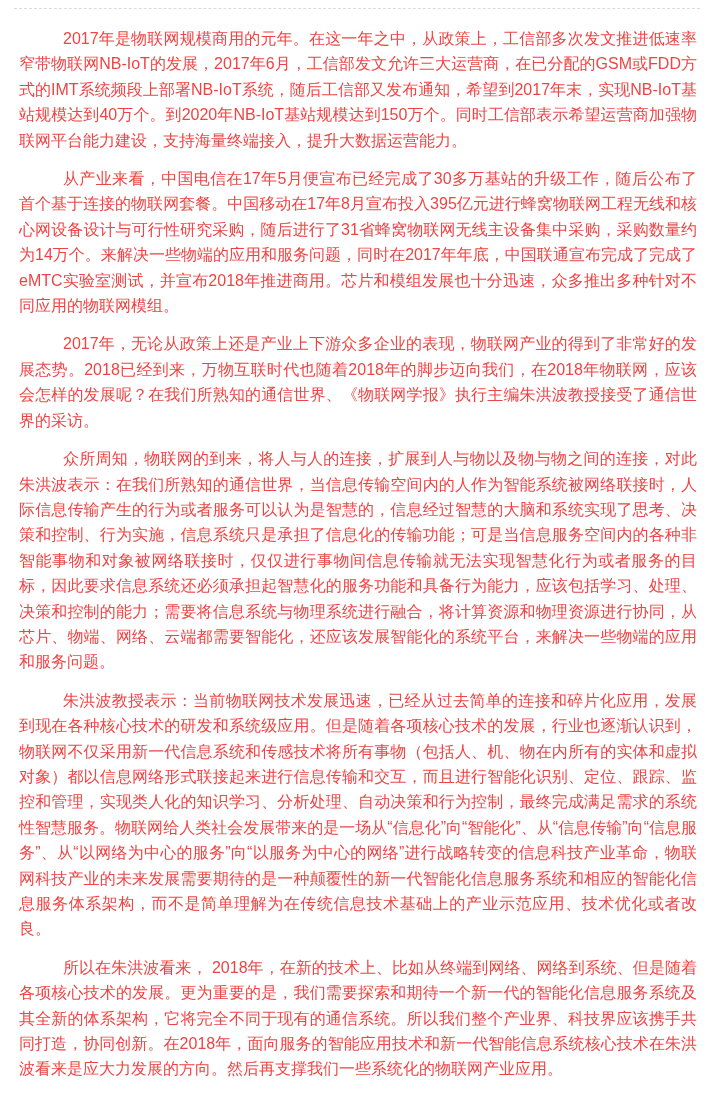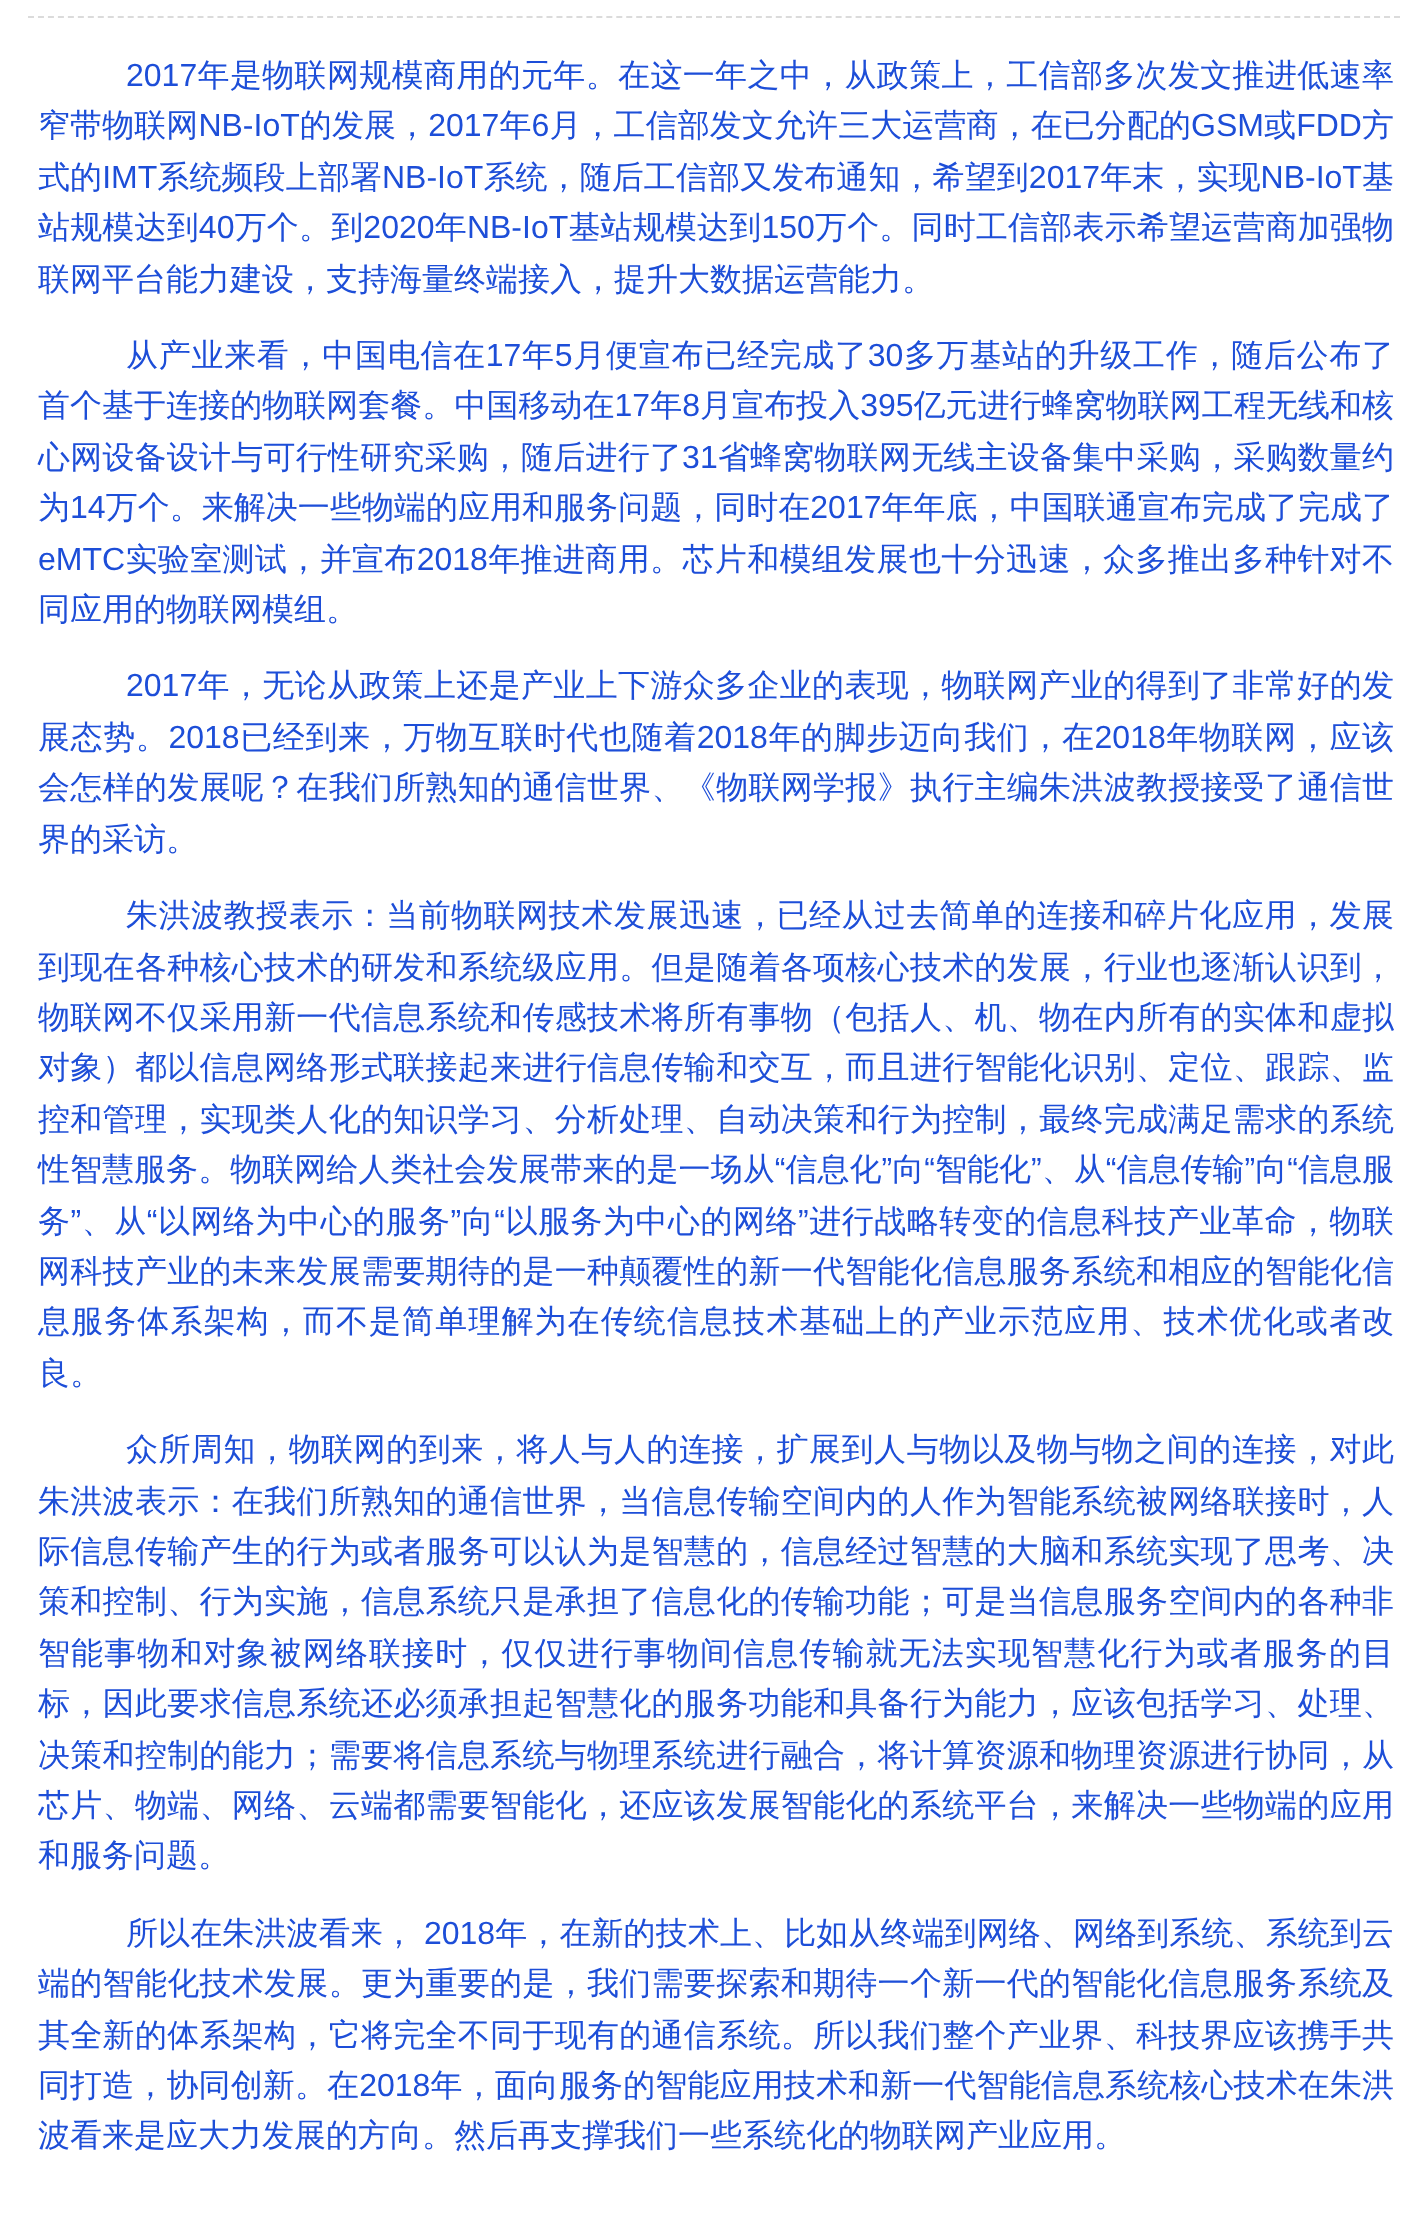--- a/index.html
+++ b/index.html
@@ -25,33 +25,33 @@
     height: 0;
     border-top: 1px dashed #dbdbdb;
   }
   .article {
     padding: 17px 17px 0 19px;
   }
   .article p {
     margin: 0 0 13px 0;
     font-size: 16px;
     line-height: 25.4px;
-    color: #1d4ed8;
+    color: #ef4444;
     text-align: justify;
     text-indent: 44px;
     word-break: break-all;
     letter-spacing: 0;
   }
 </style>
 </head>
 <body>
 
 <div class="page">
   <div class="dashed-divider"></div>
   <div class="article">
     <p>2017年是物联网规模商用的元年。在这一年之中，从政策上，工信部多次发文推进低速率窄带物联网NB-IoT的发展，2017年6月，工信部发文允许三大运营商，在已分配的GSM或FDD方式的IMT系统频段上部署NB-IoT系统，随后工信部又发布通知，希望到2017年末，实现NB-IoT基站规模达到40万个。到2020年NB-IoT基站规模达到150万个。同时工信部表示希望运营商加强物联网平台能力建设，支持海量终端接入，提升大数据运营能力。</p>
     <p>从产业来看，中国电信在17年5月便宣布已经完成了30多万基站的升级工作，随后公布了首个基于连接的物联网套餐。中国移动在17年8月宣布投入395亿元进行蜂窝物联网工程无线和核心网设备设计与可行性研究采购，随后进行了31省蜂窝物联网无线主设备集中采购，采购数量约为14万个。来解决一些物端的应用和服务问题，同时在2017年年底，中国联通宣布完成了完成了eMTC实验室测试，并宣布2018年推进商用。芯片和模组发展也十分迅速，众多推出多种针对不同应用的物联网模组。</p>
     <p>2017年，无论从政策上还是产业上下游众多企业的表现，物联网产业的得到了非常好的发展态势。2018已经到来，万物互联时代也随着2018年的脚步迈向我们，在2018年物联网，应该会怎样的发展呢？在我们所熟知的通信世界、《物联网学报》执行主编朱洪波教授接受了通信世界的采访。</p>
+    <p>众所周知，物联网的到来，将人与人的连接，扩展到人与物以及物与物之间的连接，对此朱洪波表示：在我们所熟知的通信世界，当信息传输空间内的人作为智能系统被网络联接时，人际信息传输产生的行为或者服务可以认为是智慧的，信息经过智慧的大脑和系统实现了思考、决策和控制、行为实施，信息系统只是承担了信息化的传输功能；可是当信息服务空间内的各种非智能事物和对象被网络联接时，仅仅进行事物间信息传输就无法实现智慧化行为或者服务的目标，因此要求信息系统还必须承担起智慧化的服务功能和具备行为能力，应该包括学习、处理、决策和控制的能力；需要将信息系统与物理系统进行融合，将计算资源和物理资源进行协同，从芯片、物端、网络、云端都需要智能化，还应该发展智能化的系统平台，来解决一些物端的应用和服务问题。</p>
     <p>朱洪波教授表示：当前物联网技术发展迅速，已经从过去简单的连接和碎片化应用，发展到现在各种核心技术的研发和系统级应用。但是随着各项核心技术的发展，行业也逐渐认识到，物联网不仅采用新一代信息系统和传感技术将所有事物（包括人、机、物在内所有的实体和虚拟对象）都以信息网络形式联接起来进行信息传输和交互，而且进行智能化识别、定位、跟踪、监控和管理，实现类人化的知识学习、分析处理、自动决策和行为控制，最终完成满足需求的系统性智慧服务。物联网给人类社会发展带来的是一场从“信息化”向“智能化”、从“信息传输”向“信息服务”、从“以网络为中心的服务”向“以服务为中心的网络”进行战略转变的信息科技产业革命，物联网科技产业的未来发展需要期待的是一种颠覆性的新一代智能化信息服务系统和相应的智能化信息服务体系架构，而不是简单理解为在传统信息技术基础上的产业示范应用、技术优化或者改良。</p>
-    <p>众所周知，物联网的到来，将人与人的连接，扩展到人与物以及物与物之间的连接，对此朱洪波表示：在我们所熟知的通信世界，当信息传输空间内的人作为智能系统被网络联接时，人际信息传输产生的行为或者服务可以认为是智慧的，信息经过智慧的大脑和系统实现了思考、决策和控制、行为实施，信息系统只是承担了信息化的传输功能；可是当信息服务空间内的各种非智能事物和对象被网络联接时，仅仅进行事物间信息传输就无法实现智慧化行为或者服务的目标，因此要求信息系统还必须承担起智慧化的服务功能和具备行为能力，应该包括学习、处理、决策和控制的能力；需要将信息系统与物理系统进行融合，将计算资源和物理资源进行协同，从芯片、物端、网络、云端都需要智能化，还应该发展智能化的系统平台，来解决一些物端的应用和服务问题。</p>
-    <p>所以在朱洪波看来， 2018年，在新的技术上、比如从终端到网络、网络到系统、系统到云端的智能化技术发展。更为重要的是，我们需要探索和期待一个新一代的智能化信息服务系统及其全新的体系架构，它将完全不同于现有的通信系统。所以我们整个产业界、科技界应该携手共同打造，协同创新。在2018年，面向服务的智能应用技术和新一代智能信息系统核心技术在朱洪波看来是应大力发展的方向。然后再支撑我们一些系统化的物联网产业应用。</p>
+    <p>所以在朱洪波看来， 2018年，在新的技术上、比如从终端到网络、网络到系统、但是随着各项核心技术的发展。更为重要的是，我们需要探索和期待一个新一代的智能化信息服务系统及其全新的体系架构，它将完全不同于现有的通信系统。所以我们整个产业界、科技界应该携手共同打造，协同创新。在2018年，面向服务的智能应用技术和新一代智能信息系统核心技术在朱洪波看来是应大力发展的方向。然后再支撑我们一些系统化的物联网产业应用。</p>
   </div>
 </div>
 
 </body></html>

